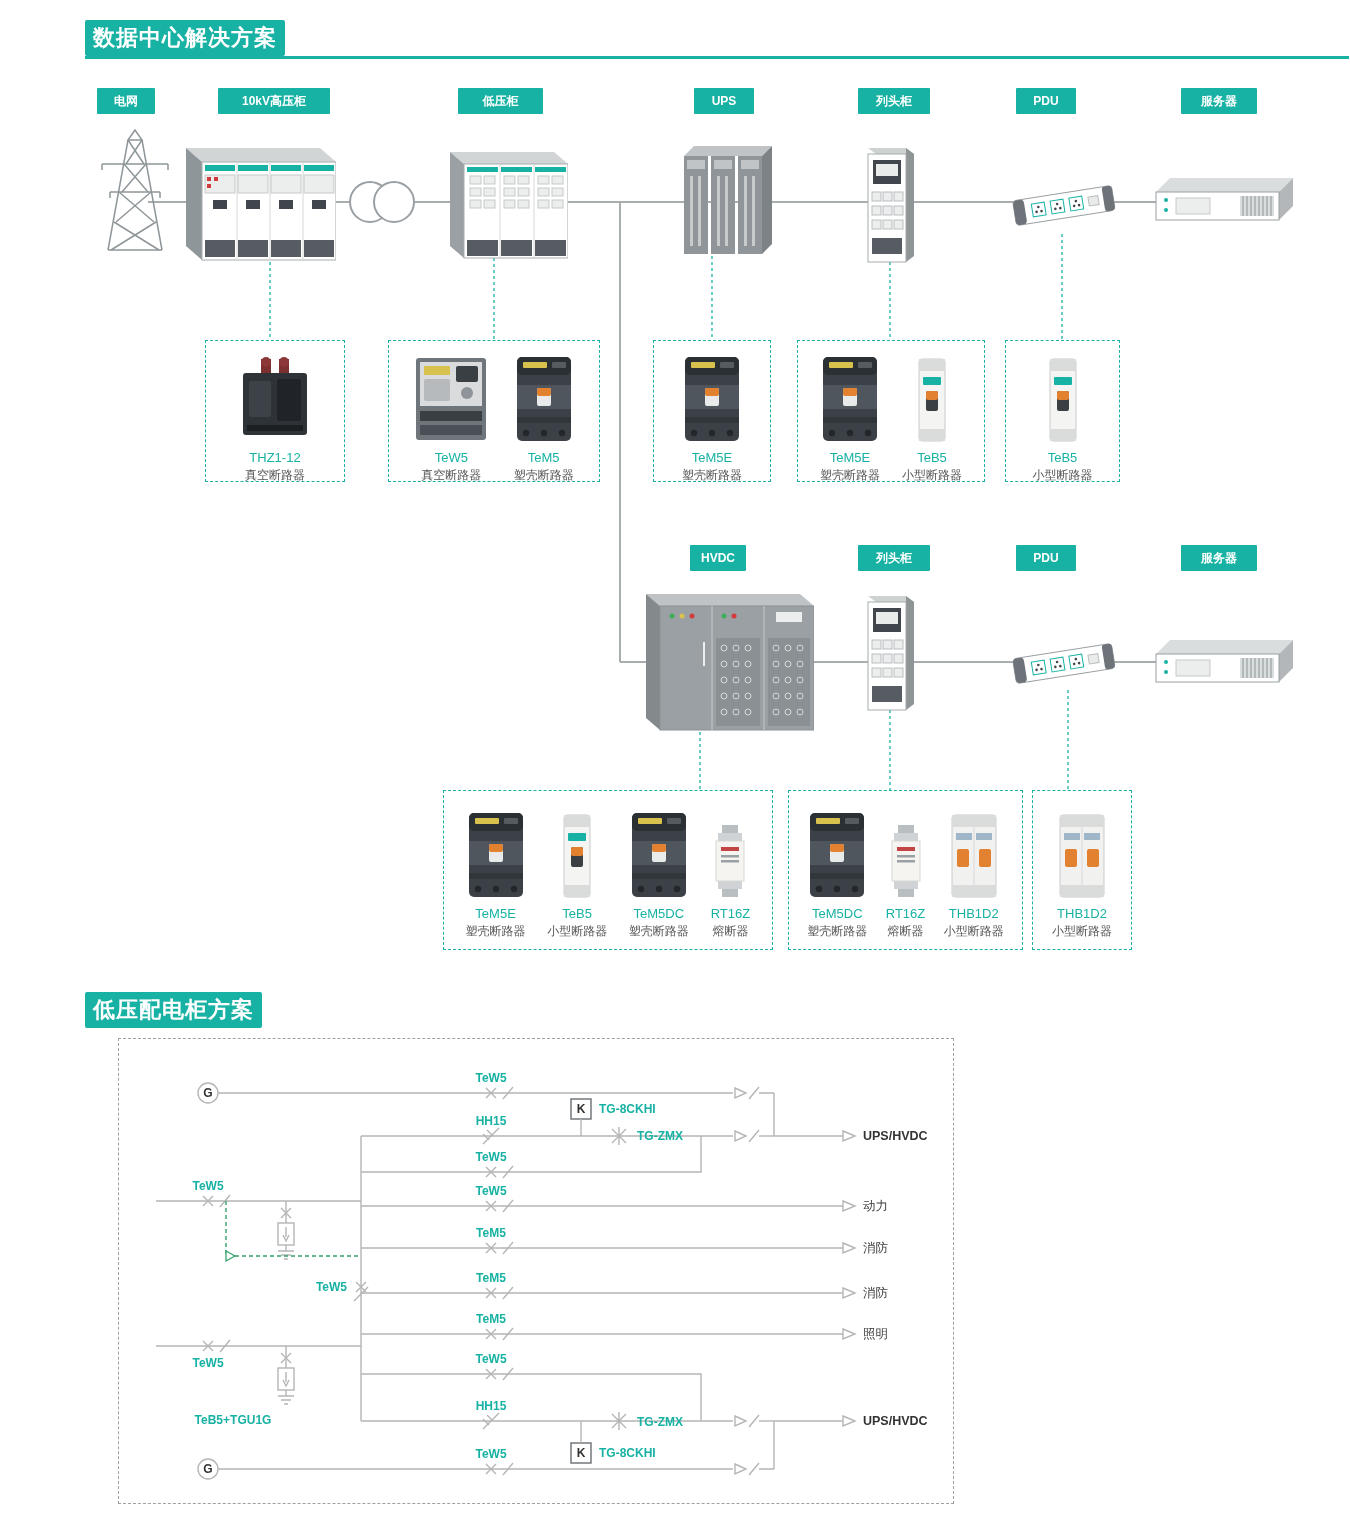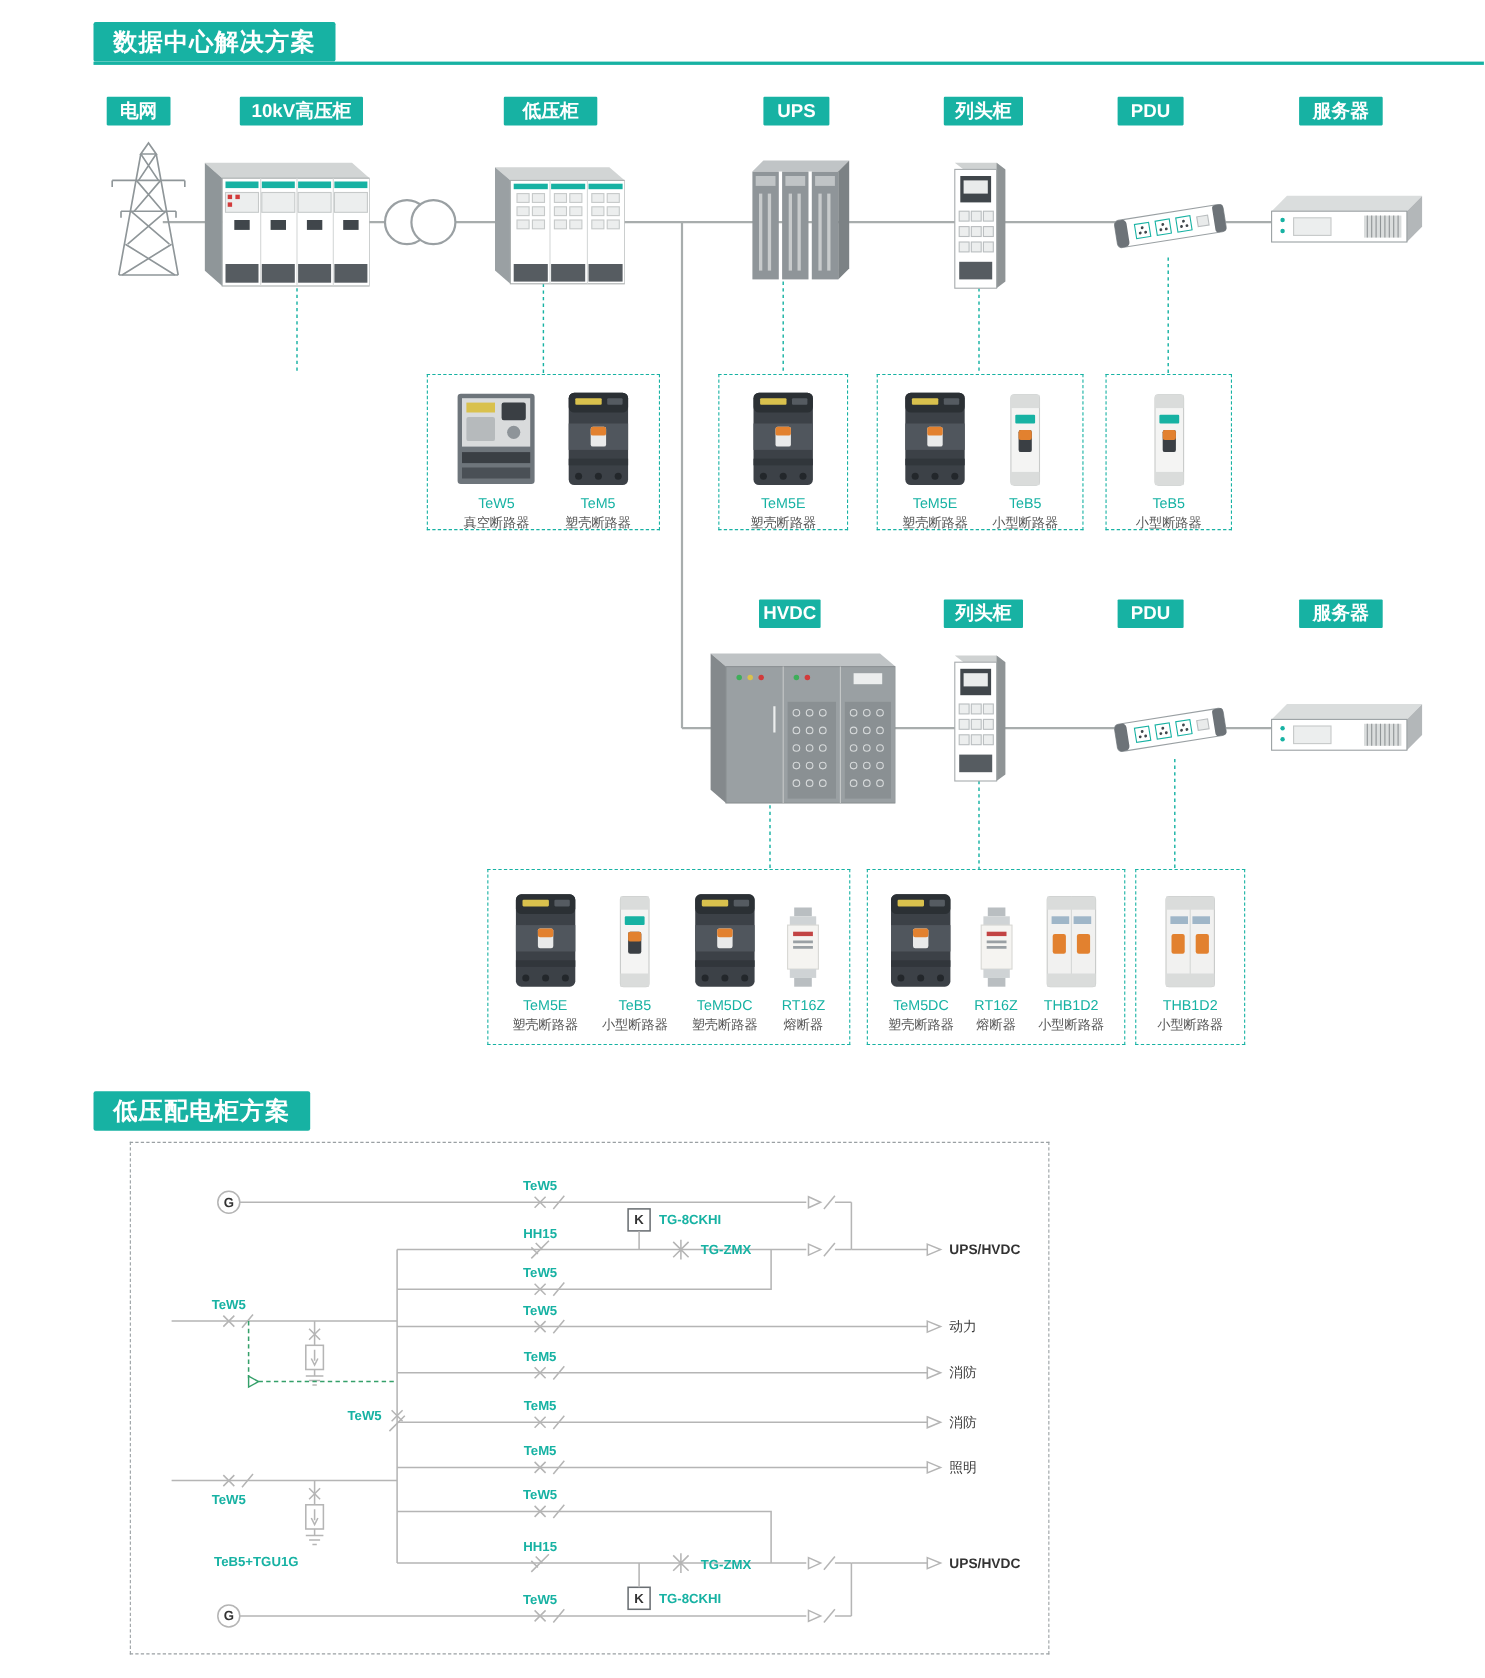--- a/index.html
+++ b/index.html
@@ -1,20 +1,20 @@
 <!DOCTYPE html>
 <html><head>
 <meta charset="utf-8">
 <style>
 *{margin:0;padding:0;box-sizing:border-box}
 body{background:#fff;font-family:"Liberation Sans",sans-serif}
 .page{position:relative;width:1350px;height:1525px;background:#fff;overflow:hidden}
-.sec-title{position:absolute;background:#17b2a3;color:#fff;font-size:22px;font-weight:bold;line-height:36px;height:36px;padding:0 18px;letter-spacing:1px;border-radius:2px;z-index:5}
+.sec-title{position:absolute;background:#17b2a3;color:#fff;font-size:22px;font-weight:bold;line-height:36px;height:36px;padding:0 8px;letter-spacing:1px;border-radius:2px;z-index:5}
 .sec-line{position:absolute;height:3px;background:#17b2a3;z-index:4}
-.lbl{position:absolute;height:26px;background:#17b2a3;color:#fff;font-size:17px;font-weight:bold;line-height:26px;text-align:center;z-index:4;border-radius:1px}
+.lbl{position:absolute;height:26px;background:#17b2a3;color:#fff;font-size:12px;font-weight:bold;line-height:26px;text-align:center;z-index:4;border-radius:1px}
 .equip{position:absolute;z-index:2}
 .wiring{position:absolute;left:0;top:0;z-index:1}
 .pbox{position:absolute;z-index:3;background:#fff;border:1px dashed #17b2a3;display:flex;align-items:flex-start;justify-content:space-evenly;padding-top:12px}
 .prod{display:flex;flex-direction:column;align-items:center}
 .photo{height:90px;display:flex;align-items:flex-end;justify-content:center}
 .pbox.tall .photo{height:96px}
 .model{margin-top:7px;font-size:13px;color:#17b2a3;line-height:1.2;text-align:center}
 .ptype{margin-top:2px;font-size:12px;color:#555;line-height:1.2;text-align:center}
 .schem-box{position:absolute;border:1px dashed #9aa0a3;z-index:2;background:#fff}
 .schem text{font-family:"Liberation Sans",sans-serif}
@@ -307,20 +307,31 @@
   <div class="equip" style="left:862px;top:136px"><svg width="56" height="128">
         <use href="#sym-rowcab"></use>
       </svg></div>
   <div class="equip" style="left:1012px;top:176px"><svg width="105" height="60">
         <use href="#sym-pdu"></use>
       </svg></div>
   <div class="equip" style="left:1148px;top:170px"><svg width="145" height="62">
         <use href="#sym-server"></use>
       </svg></div>
 
+  <div class="pbox" style="left:205px;top:340px;width:140px;height:142px">
+    <div class="prod">
+      <div class="photo">
+          <svg width="88" height="88">
+            <use href="#sym-vcb"></use>
+          </svg>
+        </div>
+      <div class="model">THZ1-12</div>
+      <div class="ptype">真空断路器</div>
+    </div>
+  </div>
   <div class="pbox" style="left:388px;top:340px;width:212px;height:142px">
     <div class="prod">
       <div class="photo">
           <svg width="74" height="88">
             <use href="#sym-acb"></use>
           </svg>
         </div>
       <div class="model">TeW5</div>
       <div class="ptype">真空断路器</div>
     </div>

